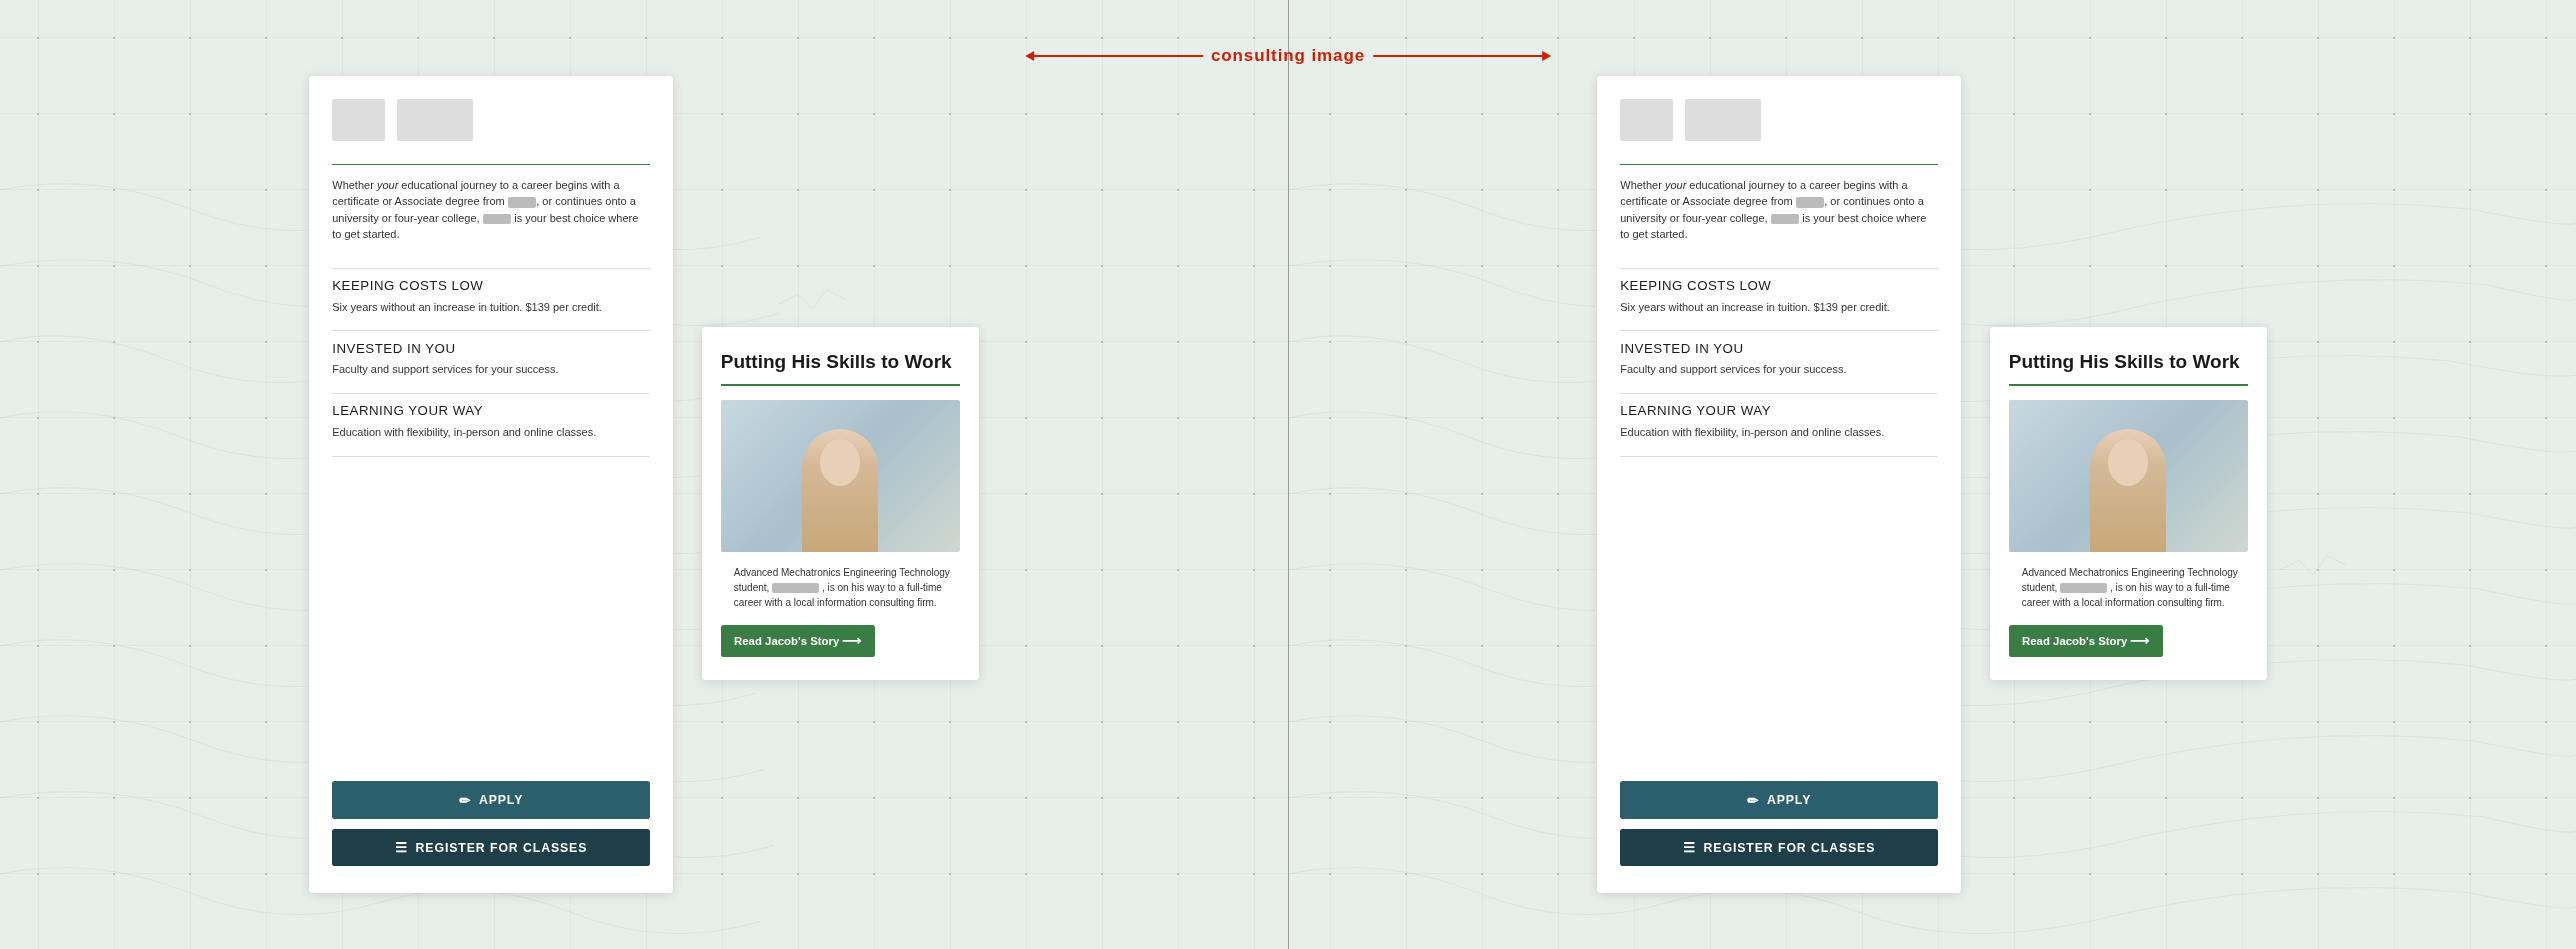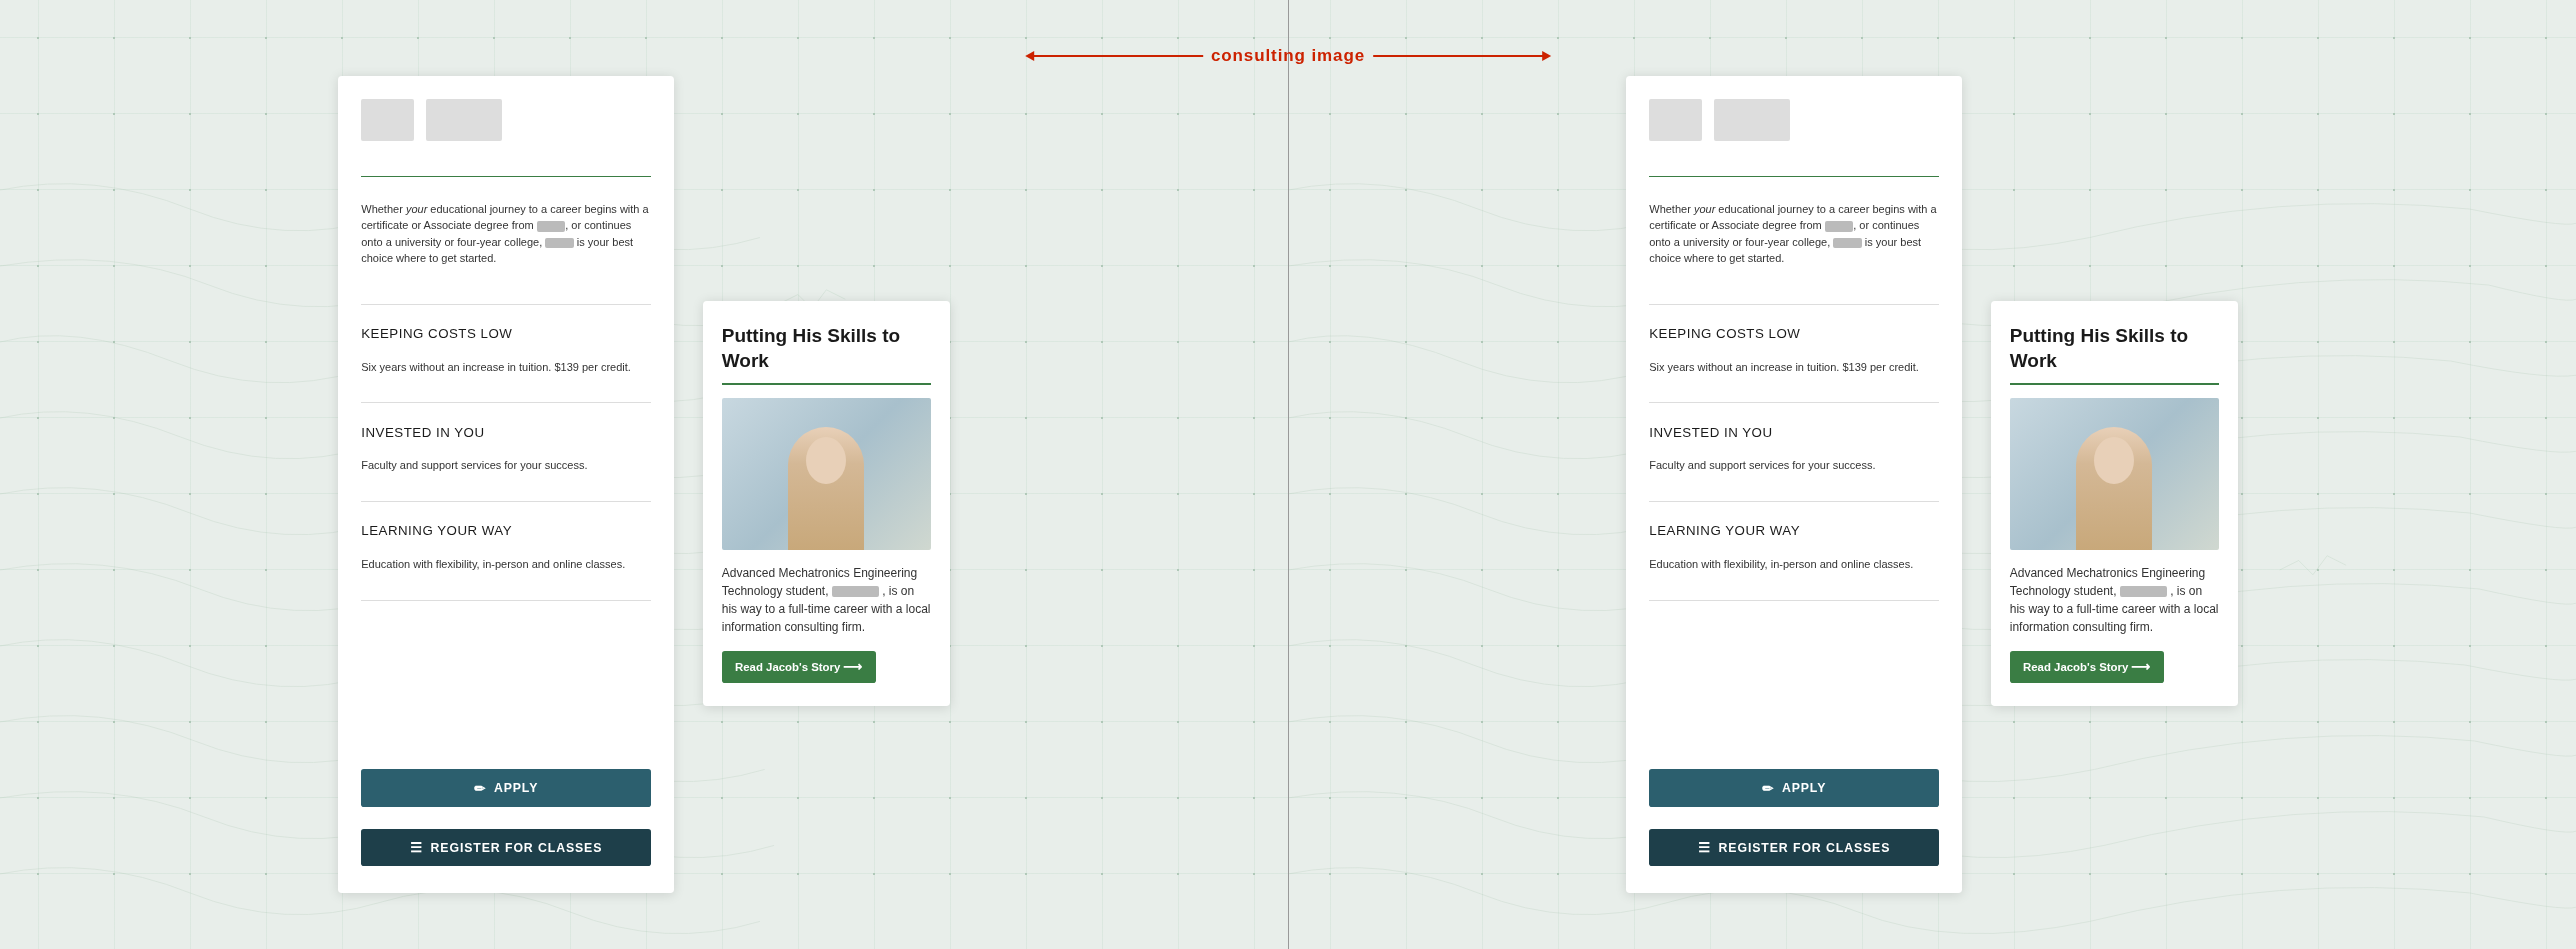--- a/index.html
+++ b/index.html
@@ -93,27 +93,27 @@
       align-items: center;
       justify-content: center;
       gap: 28.5px;
       padding: 57px 38px 38px;
     }
 
     
     .info-card {
       background: #fff;
       border-radius: 3.8px;
-      width: 336px;
+      width: 364px;
       min-height: 817px;
       padding: 23px 23px 26.6px;
       box-shadow: 0 1.9px 11.4px rgba(0,0,0,0.12);
       display: flex;
       flex-direction: column;
-      gap: 12px;
+      gap: 0;
     }
 
     .card-logo-area {
       display: flex;
       align-items: center;
       gap: 11.4px;
       margin-bottom: 15px;
     }
 
     .logo-placeholder {
@@ -215,21 +215,21 @@
     }
 
     .btn-icon {
       font-size: 13.3px;
     }
 
     
     .story-card {
       background: #fff;
       border-radius: 3.8px;
-      width: 247px;
+      width: 277px;
       padding: 23px 19px 23px;
       box-shadow: 0 1.9px 11.4px rgba(0,0,0,0.12);
       align-self: center;
       margin-top: 38px;
     }
 
     .story-title {
       font-size: 19px;
       font-weight: bold;
       color: #1a1a1a;
@@ -273,24 +273,25 @@
       left: 50%;
       transform: translateX(-50%);
       width: 40px;
       height: 47px;
       background: #e8d0b8;
       border-radius: 50%;
       z-index: 2;
     }
 
     .story-caption {
-      font-size: 12px;
+      font-size: 10px;
       color: #333;
       line-height: 1.5;
       margin-bottom: 15px;
+      margin-left: 13px;
     }
 
     .story-caption .blurred {
       display: inline-block;
       background: #bbb;
       color: transparent;
       border-radius: 1.9px;
       height: 10.4px;
       vertical-align: middle;
     }

